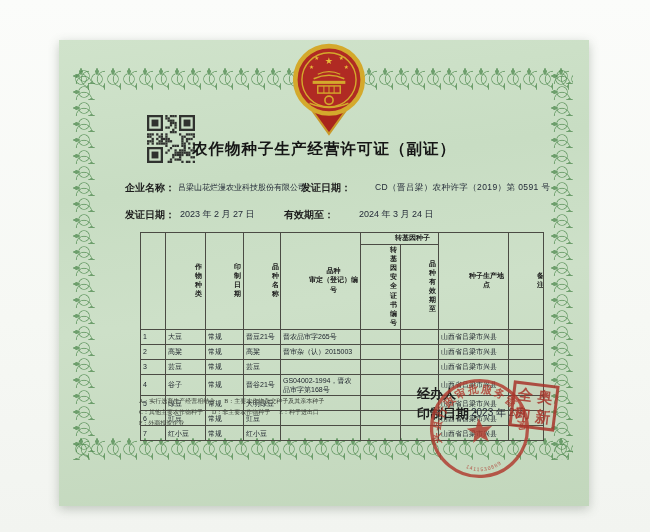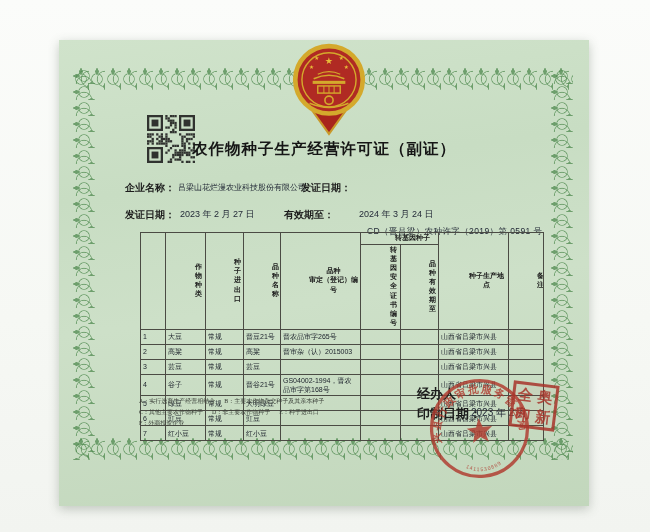--- a/index.html
+++ b/index.html
@@ -200,21 +200,21 @@
       <line x1="40" y1="43" x2="40" y2="50" stroke="#d4a92c" stroke-width="1"></line>
       <circle cx="35" cy="57" r="4" fill="none" stroke="#d4a92c" stroke-width="1.6"></circle>
       <path d="M16 60 Q35 68 54 60" fill="none" stroke="#d4a92c" stroke-width="1.6"></path>
     </svg>
 
     <div class="title">农作物种子生产经营许可证（副证）</div>
 
     <div class="abs lbl" style="left:66px;top:141px;">企业名称：</div>
     <div class="abs val" style="left:119px;top:142px;font-size:8px;">吕梁山花烂漫农业科技股份有限公司</div>
     <div class="abs lbl" style="left:242px;top:141px;">发证日期：</div>
-    <div class="abs val" style="left:308px;top:142px;font-size:8.5px;letter-spacing:.4px;margin-top:44px;">CD（晋吕梁）农种许字（2019）第 0591 号</div>
+    <div class="abs val" style="left:316px;top:142px;font-size:8.5px;letter-spacing:.4px;">CD（晋吕梁）农种许字（2019）第 0591 号</div>
 
     <div class="abs lbl" style="left:66px;top:168px;">发证日期：</div>
     <div class="abs val" style="left:121px;top:168px;font-size:9px;">2023 年 2 月 27 日</div>
     <div class="abs lbl" style="left:225px;top:168px;">有效期至：</div>
     <div class="abs val" style="left:300px;top:168px;font-size:9px;text-align:center;">2024 年 3 月 24 日</div>
 
     <div class="license-table">
       <table>
         <colgroup>
           <col style="width:25px">
@@ -224,21 +224,21 @@
           <col style="width:80px">
             <col style="width:40px">
             <col style="width:38px">
             <col style="width:70px">
             <col style="width:35px">
         </colgroup>
         <thead>
           <tr style="height:12px;">
             <th rowspan="2">序号</th>
             <th rowspan="2">作物种类</th>
-            <th rowspan="2">种子进出口</th>
+            <th rowspan="2">印制日期</th>
             <th rowspan="2">品种名称</th>
             <th rowspan="2">品种
 审定（登记）编号</th>
             <th colspan="2">转基因种子</th>
             <th rowspan="2">种子生产地点</th>
             <th rowspan="2">备注</th>
           </tr>
           <tr style="height:22px;">
             <th>转基因安全
 证书编号</th>

